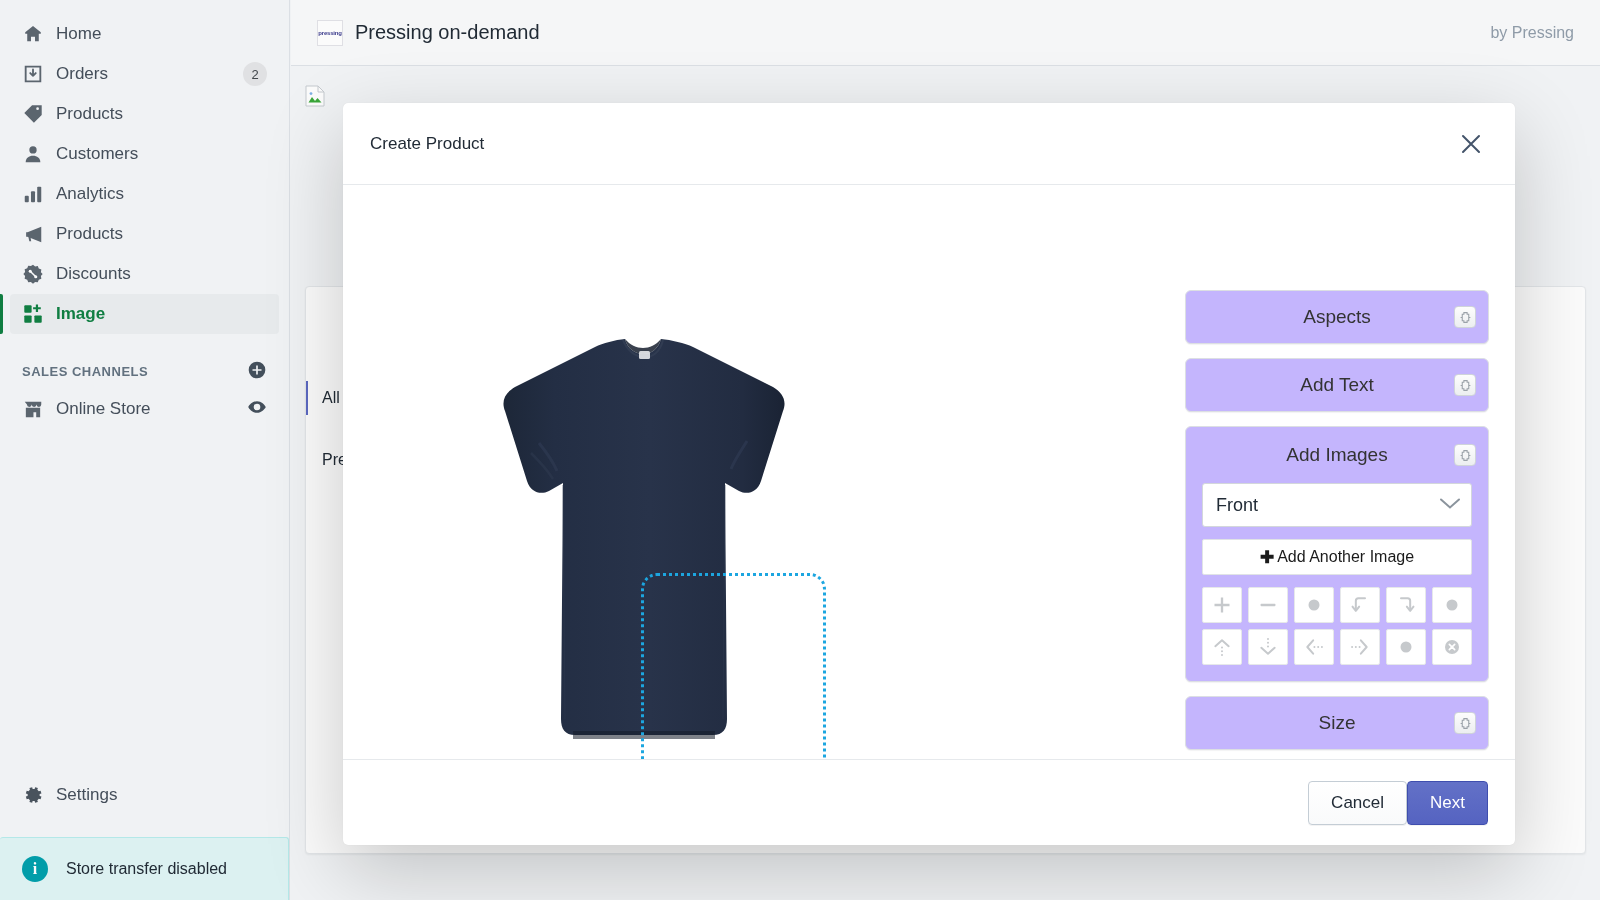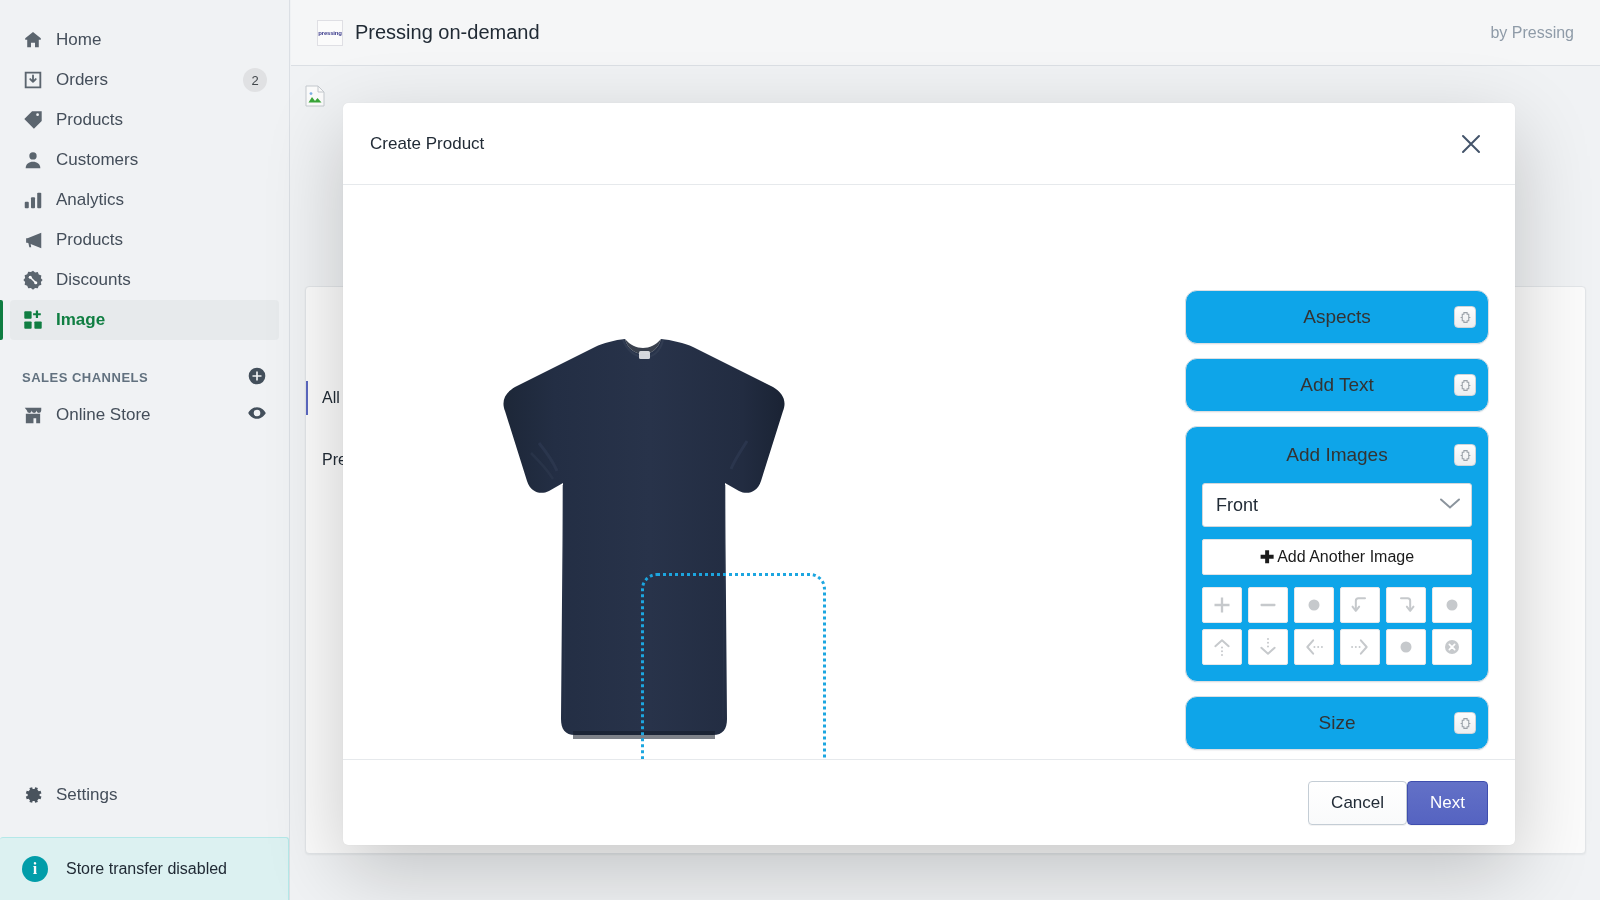--- a/index.html
+++ b/index.html
@@ -10,21 +10,21 @@
     overflow: hidden;
   }
   #root { position: relative; width: 1600px; height: 900px; }
 
   
   .sidebar {
     position: absolute; left: 0; top: 0; width: 290px; height: 900px;
     background: #f4f6f8; border-right: 1px solid #dfe3e8;
     display: flex; flex-direction: column;
   }
-  .nav-top { padding-top: 20px; }
+  .nav-top { padding-top: 14px; }
   .nav-item {
     display: flex; align-items: center; height: 40px;
     margin: 0 10px; padding: 0 12px; border-radius: 4px;
     color: #454f5b; font-size: 17px; cursor: pointer; position: relative;
   }
   .nav-item .ico { width: 34px; display:flex; align-items:center; justify-content:flex-start; }
   .nav-item .lbl { flex: 1; }
   .nav-item.active { background: #ebeef0; color: #108043; font-weight: 600; }
   .nav-item.active::before {
     content:""; position:absolute; left:-10px; top:0; bottom:0; width:3px;
@@ -128,21 +128,21 @@
   .print-area {
     position: absolute; left: 198px; top: 238px; width: 185px; height: 238px;
     border: 3px dotted #1ca6e0; border-radius: 16px;
   }
 
   
   .tools {
     width: 330px; padding: 105px 26px 0 0; display:flex; flex-direction: column; gap: 14px;
   }
   .tool-card {
-    border: 1px solid #dcdfe3; border-radius: 12px; background: #0ea5e9;
+    border: 1px solid #dcdfe3; border-radius: 6px; background: #c4b5fd;
     box-shadow: 0 1px 1px rgba(22,29,37,.05);
   }
   .tool-head {
     position: relative; height: 52px; display:flex; align-items:center; justify-content:center;
     font-size: 19px; color: #333; cursor: pointer;
   }
   .tool-head.tall { height: 56px; }
   .chip {
     position:absolute; right: 12px; top: 50%; transform: translateY(-50%);
     width: 22px; height: 22px; border-radius: 4px;

